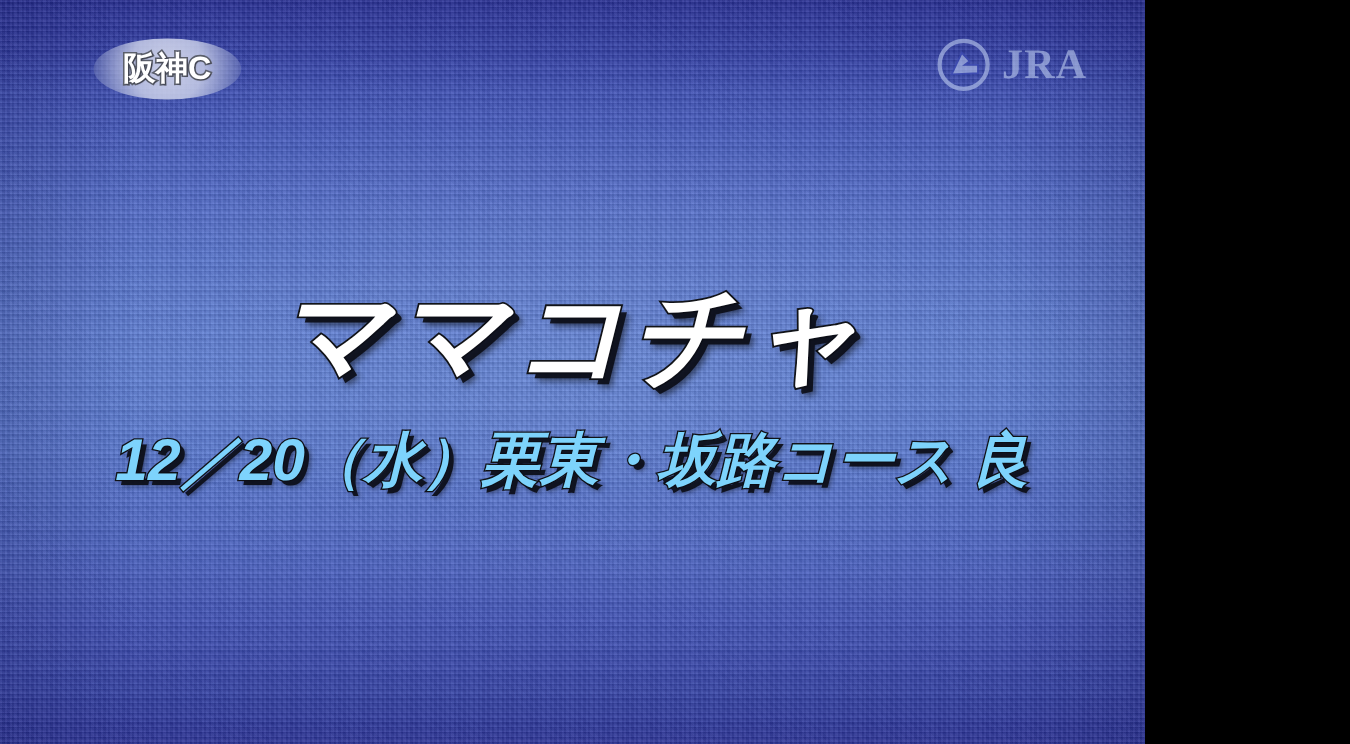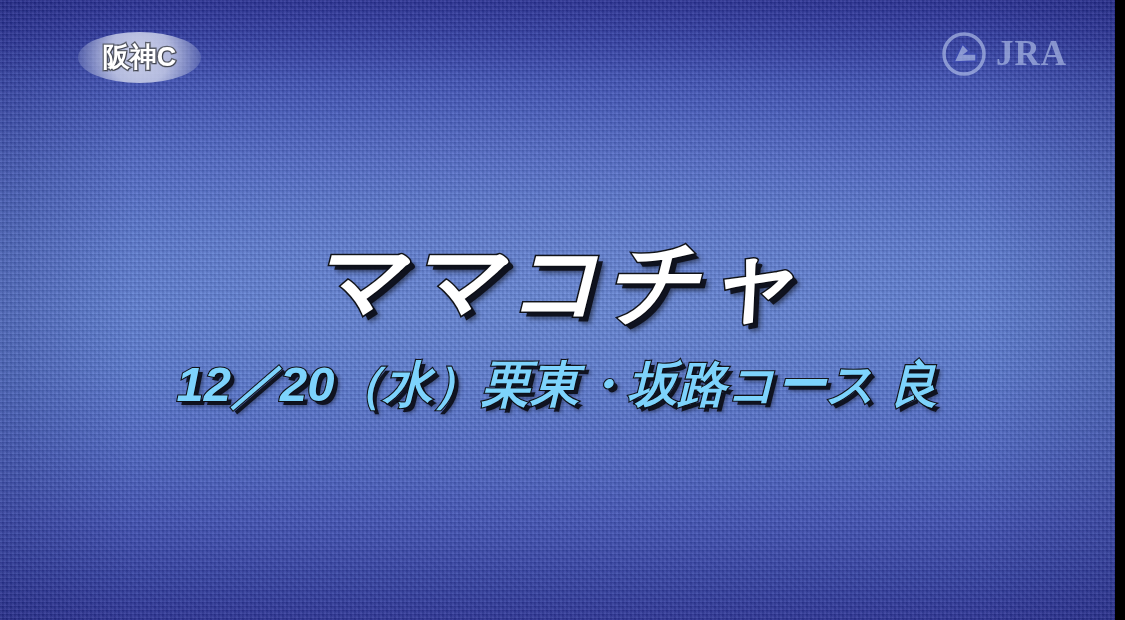--- a/index.html
+++ b/index.html
@@ -3,21 +3,21 @@
 <meta charset="utf-8">
 <style>
   html, body {
     margin: 0;
     padding: 0;
     background: #000;
   }
 
   #stage {
     position: relative;
-    width: 1115px;
+    width: 954px;
     height: 620px;
     overflow: hidden;
     font-family: "Liberation Sans", "DejaVu Sans", sans-serif;
     background-color: #3b49b4;
   }
 
   
   .bg-gradient {
     position: absolute;
     inset: 0;

